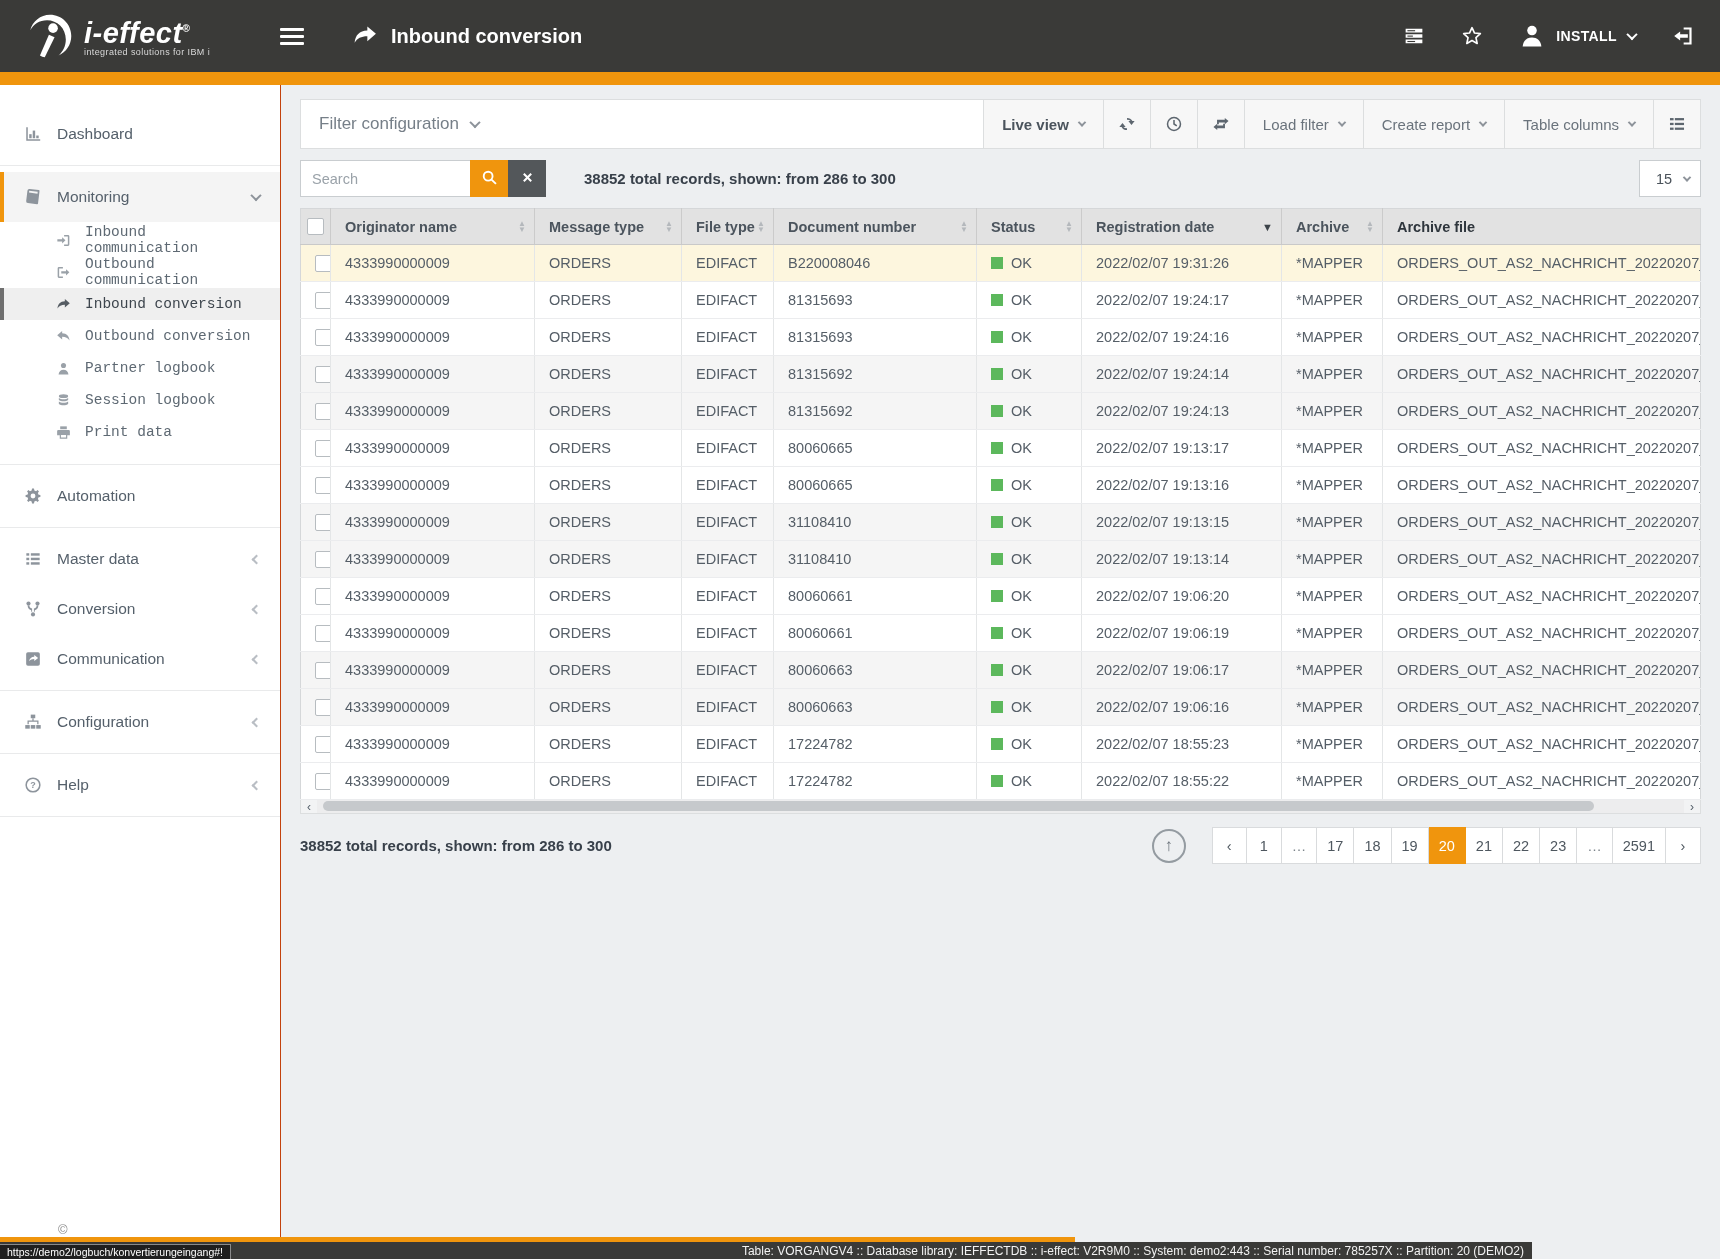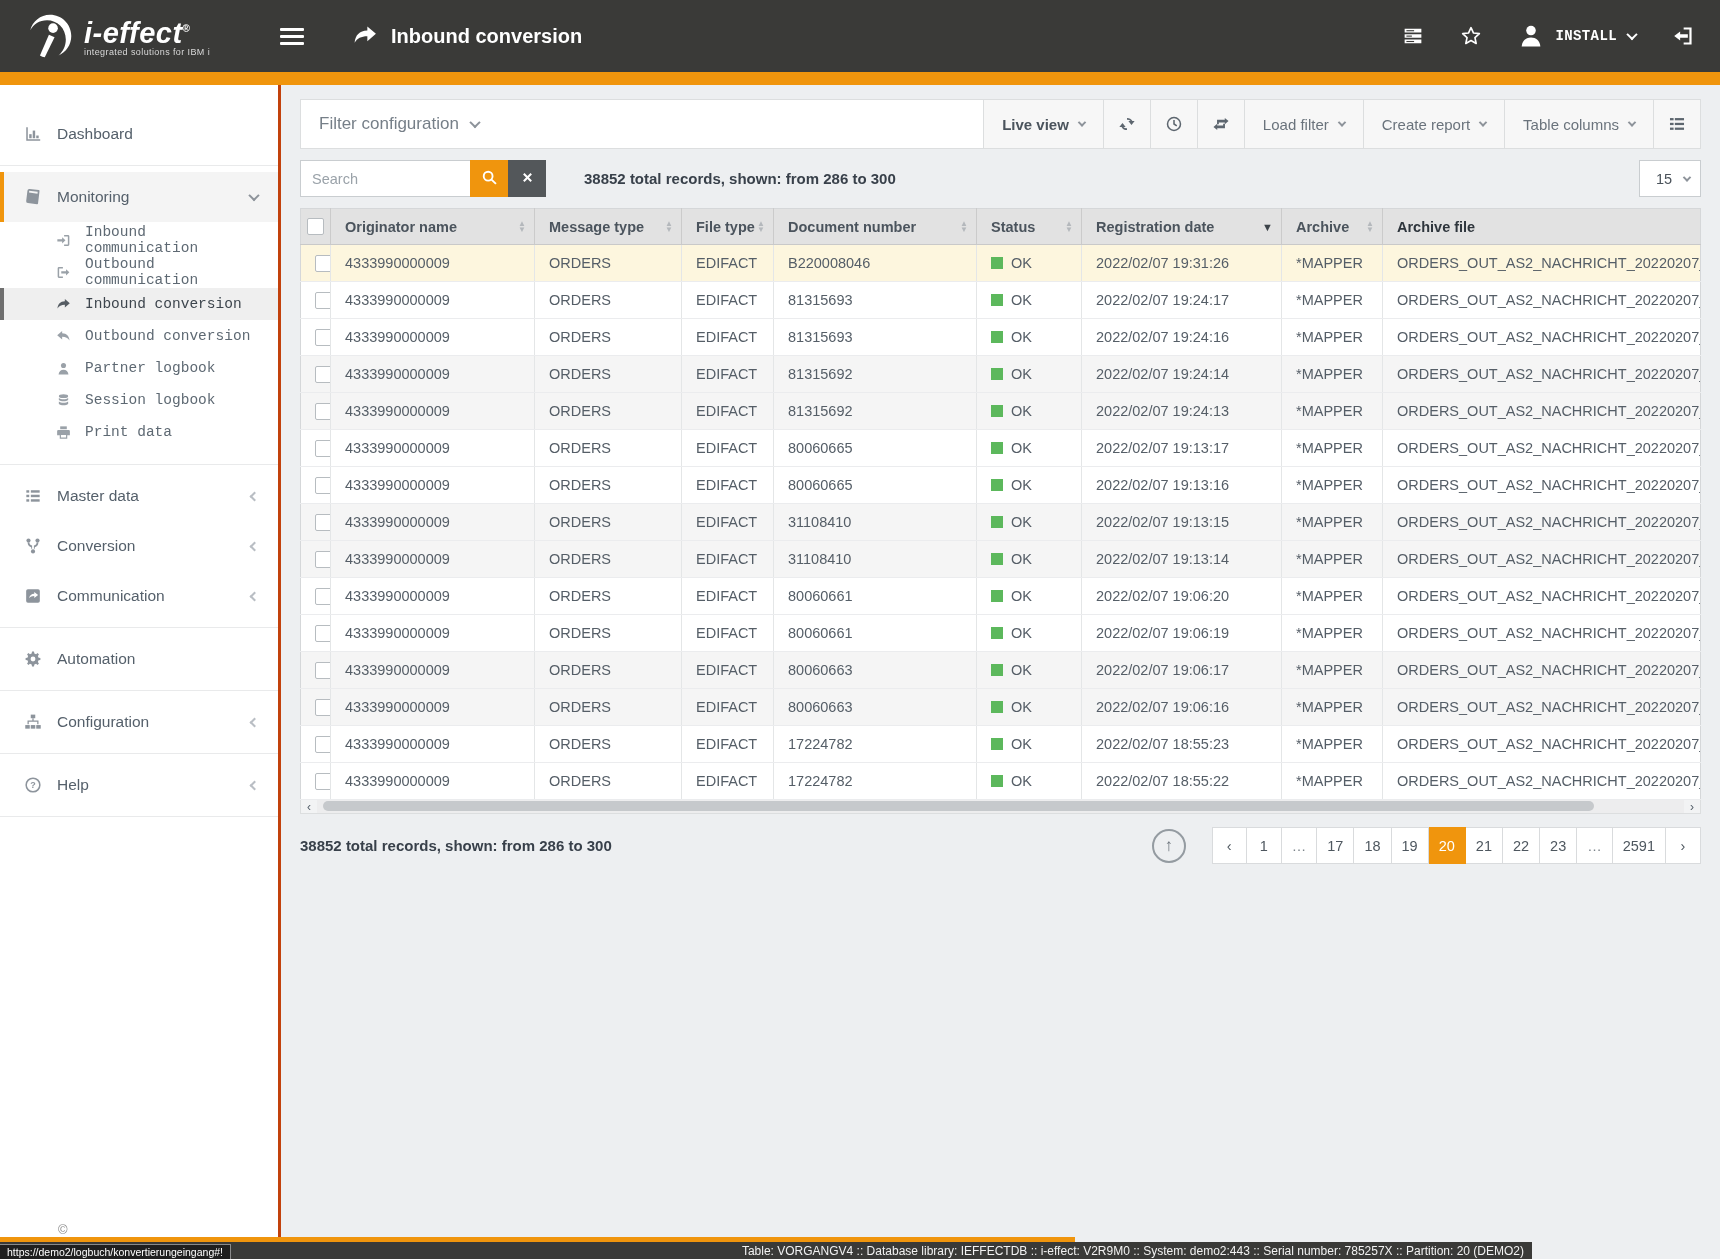--- a/index.html
+++ b/index.html
@@ -13,37 +13,37 @@
   .swoosh svg{width:48px;height:48px;display:block;}
   .brandname{font-size:29px;font-weight:bold;letter-spacing:.5px;line-height:28px;font-style:italic;}
   .brandname .reg{font-size:10px;vertical-align:super;font-style:normal;}
   .brandtag{font-size:9px;color:#d9d9d9;letter-spacing:.4px;margin-top:1px;}
   .hamburger{margin-left:66px;background:none;border:none;cursor:pointer;padding:4px;}
   .hamburger span{display:block;width:24px;height:3px;background:#fff;border-radius:1px;margin:4px 0;}
   .pagetitle{margin-left:44px;display:flex;align-items:center;gap:13px;font-size:20px;font-weight:bold;}
   .pagetitle .icon svg{width:26px;height:26px;display:block;}
   .top-right{margin-left:auto;margin-right:26px;display:flex;align-items:center;gap:36px;}
   .top-ic svg{width:22px;height:22px;display:block;}
-  .usermenu{display:flex;align-items:center;gap:11px;cursor:pointer;font-family:Liberation Mono, monospace;}
+  .usermenu{display:flex;align-items:center;gap:11px;cursor:pointer;}
   .usermenu .top-ic svg{width:26px;height:26px;}
   .uname{font-size:14px;font-weight:bold;letter-spacing:.4px;}
   .orange-strip{height:13px;background:var(--accent);}
 
   
   .chev{display:inline-block;width:8px;height:8px;border-right:2px solid #9aa0a6;border-bottom:2px solid #9aa0a6;}
   .chev.down{transform:rotate(45deg) translate(-1px,-1px);}
   .chev.left{transform:rotate(135deg);}
   .chev.white{border-color:#fff;}
   .chev.gray{border-color:#8d939a;}
   .chev.lite{border-color:#b9bec4;width:7px;height:7px;}
   .chev.small{width:6px;height:6px;}
 
   
   .body{display:flex;height:1154px;}
-  .sidebar{width:281px;background:#fff;border-right:3px solid #c2410c;padding-top:18px;position:relative;flex:none;}
+  .sidebar{width:281px;background:#fff;border-right:1px solid #c2410c;padding-top:18px;position:relative;flex:none;}
   .nav-group{border-top:1px solid #e9eaeb;padding:6px 0;}
   .nav-group:first-child{border-top:none;}
   .nav-group:last-child{border-bottom:1px solid #e9eaeb;}
   .nav-item{display:flex;align-items:center;height:50px;padding:0 20px 0 24px;font-size:15.5px;color:#55606b;cursor:pointer;}
   .nav-item .icon{width:20px;color:#8d949c;flex:none;display:flex;}
   .nav-item .icon svg{width:18px;height:18px;}
   .nav-item .nav-label{margin-left:13px;flex:1;}
   .nav-item.accent{background:#f4f4f4;border-left:4px solid var(--accent);padding-left:20px;}
   .nav-children{padding:2px 0 10px;font-family:Liberation Mono, monospace;}
   .nav-child{display:flex;align-items:center;height:32px;padding:0 14px 0 56px;font-size:14.5px;color:#5e6973;cursor:pointer;}
@@ -287,20 +287,31 @@
                   </svg>
                 </span>
                 <span class="nav-label">Print data</span>
               </div>
             </div>
           </div>
           <div class="nav-group">
             <div class="nav-item">
               <span class="icon">
                 <svg viewBox="0 0 20 20" fill="currentColor">
+                  <path d="M8.9 1.8h2.2l.4 2 1.9.8 1.7-1.2 1.5 1.5-1.2 1.7.8 1.9 2 .4v2.2l-2 .4-.8 1.9 1.2 1.7-1.5 1.5-1.7-1.2-1.9.8-.4 2H8.9l-.4-2-1.9-.8-1.7 1.2-1.5-1.5 1.2-1.7-.8-1.9-2-.4V8.9l2-.4.8-1.9-1.2-1.7 1.5-1.5 1.7 1.2 1.9-.8z"></path>
+                  <circle cx="10" cy="10" r="2.7" fill="#fff"></circle>
+                </svg>
+              </span>
+              <span class="nav-label">Automation</span>
+            </div>
+          </div>
+          <div class="nav-group">
+            <div class="nav-item">
+              <span class="icon">
+                <svg viewBox="0 0 20 20" fill="currentColor">
                   <rect x="2.6" y="3.6" width="3.2" height="2.7"></rect>
                   <rect x="7.6" y="3.6" width="9.8" height="2.7"></rect>
                   <rect x="2.6" y="8.6" width="3.2" height="2.7"></rect>
                   <rect x="7.6" y="8.6" width="9.8" height="2.7"></rect>
                   <rect x="2.6" y="13.6" width="3.2" height="2.7"></rect>
                   <rect x="7.6" y="13.6" width="9.8" height="2.7"></rect>
                 </svg>
               </span>
               <span class="nav-label">Master data</span>
               <span class="chev left lite"></span>
@@ -319,31 +330,20 @@
             </div>
             <div class="nav-item">
               <span class="icon">
                 <svg viewBox="0 0 20 20" fill="currentColor">
                   <rect x="2.4" y="2.4" width="15.2" height="15.2" rx="2"></rect>
                   <path fill="#fff" d="M11.4 5.6v2c-3.2.2-5 1.8-5.8 5 1.5-1.8 3.2-2.6 5.8-2.6v2.1l4.3-3.2z"></path>
                 </svg>
               </span>
               <span class="nav-label">Communication</span>
               <span class="chev left lite"></span>
-            </div>
-          </div>
-          <div class="nav-group">
-            <div class="nav-item">
-              <span class="icon">
-                <svg viewBox="0 0 20 20" fill="currentColor">
-                  <path d="M8.9 1.8h2.2l.4 2 1.9.8 1.7-1.2 1.5 1.5-1.2 1.7.8 1.9 2 .4v2.2l-2 .4-.8 1.9 1.2 1.7-1.5 1.5-1.7-1.2-1.9.8-.4 2H8.9l-.4-2-1.9-.8-1.7 1.2-1.5-1.5 1.2-1.7-.8-1.9-2-.4V8.9l2-.4.8-1.9-1.2-1.7 1.5-1.5 1.7 1.2 1.9-.8z"></path>
-                  <circle cx="10" cy="10" r="2.7" fill="#fff"></circle>
-                </svg>
-              </span>
-              <span class="nav-label">Automation</span>
             </div>
           </div>
           <div class="nav-group">
             <div class="nav-item">
               <span class="icon">
                 <svg viewBox="0 0 20 20" fill="currentColor">
                   <rect x="7.5" y="1.8" width="5" height="4"></rect>
                   <rect x="1.4" y="13.4" width="5" height="4"></rect>
                   <rect x="7.5" y="13.4" width="5" height="4"></rect>
                   <rect x="13.6" y="13.4" width="5" height="4"></rect>

